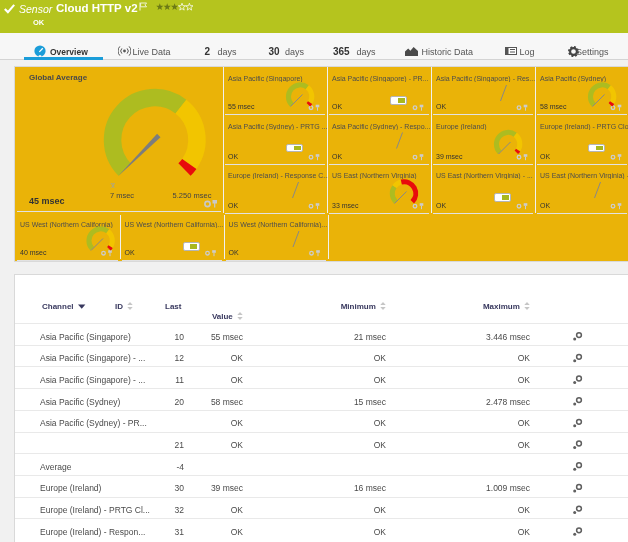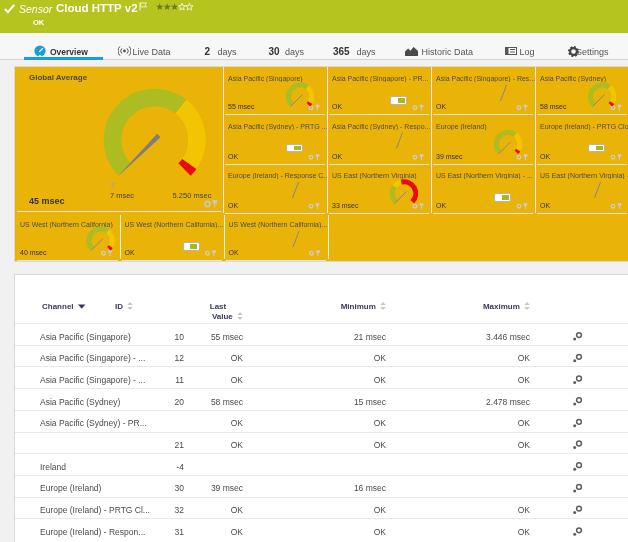--- a/index.html
+++ b/index.html
@@ -257,21 +257,21 @@
   </svg>
 </div>
 <div id="card2">
   <div class="hdr" style="left:27px;top:27px">Channel <svg width="8" height="5" viewBox="0 0 8 5" style="margin-left:2px">
         <path d="M0 0.5 H7.4 L3.7 4.7 Z" fill="#38385e"></path>
       </svg></div>
   <div class="hdr" style="left:100px;top:27px;width:69px;text-align:left">ID <svg class="sg" width="6" height="8" viewBox="0 0 6 8">
         <path d="M3 0 L5.7 3 H0.3 Z" fill="#c6c6c6"></path>
         <path d="M3 8 L0.3 5 H5.7 Z" fill="#c6c6c6"></path>
       </svg></div>
-  <div class="hdr" style="left:164px;top:27px;width:78px;text-align:center">Last</div>
+  <div class="hdr" style="left:150px;top:27px;width:78px;text-align:left">Last</div>
   <div class="hdr" style="left:150px;top:36.5px;width:78px;text-align:right">Value <svg class="sg" width="6" height="8" viewBox="0 0 6 8">
         <path d="M3 0 L5.7 3 H0.3 Z" fill="#c6c6c6"></path>
         <path d="M3 8 L0.3 5 H5.7 Z" fill="#c6c6c6"></path>
       </svg></div>
   <div class="hdr" style="left:270px;top:27px;width:101px;text-align:right">Minimum <svg class="sg" width="6" height="8" viewBox="0 0 6 8">
         <path d="M3 0 L5.7 3 H0.3 Z" fill="#c6c6c6"></path>
         <path d="M3 8 L0.3 5 H5.7 Z" fill="#c6c6c6"></path>
       </svg></div>
   <div class="hdr" style="left:414px;top:27px;width:101px;text-align:right">Maximum <svg class="sg" width="6" height="8" viewBox="0 0 6 8">
         <path d="M3 0 L5.7 3 H0.3 Z" fill="#c6c6c6"></path>
@@ -311,31 +311,32 @@
       <div class="c mn">OK</div>
       <div class="c mx">OK</div>
     </div>
     <div class="trow" style="top:156.5px">
       <div class="c id">21</div>
       <div class="c lv">OK</div>
       <div class="c mn">OK</div>
       <div class="c mx">OK</div>
     </div>
     <div class="trow" style="top:178.2px">
-      <div class="c ch">Ireland</div>
+      <div class="c ch">Average</div>
       <div class="c id">-4</div>
       <div class="c lv"></div>
       <div class="c mn"></div>
       <div class="c mx"></div>
     </div>
     <div class="trow" style="top:199.9px">
       <div class="c ch">Europe (Ireland)</div>
       <div class="c id">30</div>
       <div class="c lv">39 msec</div>
       <div class="c mn">16 msec</div>
+      <div class="c mx">1.009 msec</div>
     </div>
     <div class="trow" style="top:221.6px">
       <div class="c ch">Europe (Ireland) - PRTG Cl...</div>
       <div class="c id">32</div>
       <div class="c lv">OK</div>
       <div class="c mn">OK</div>
       <div class="c mx">OK</div>
     </div>
     <div class="trow" style="top:243.3px">
       <div class="c ch">Europe (Ireland) - Respon...</div>

